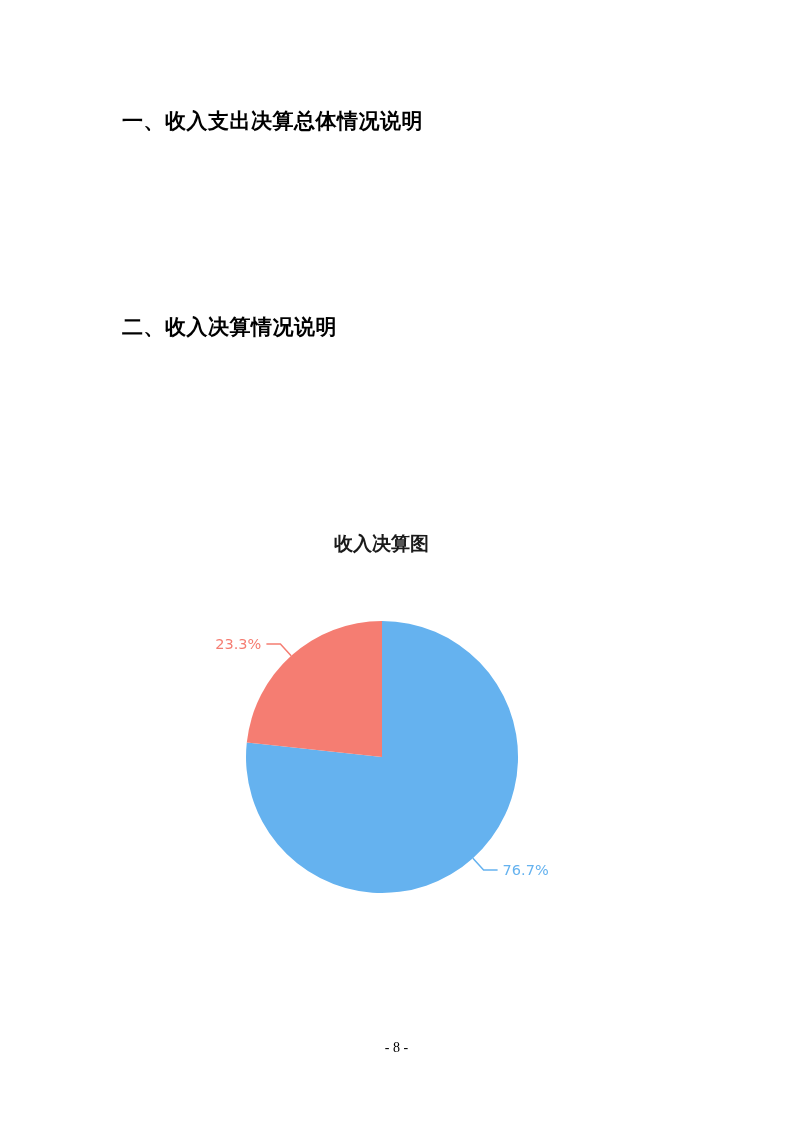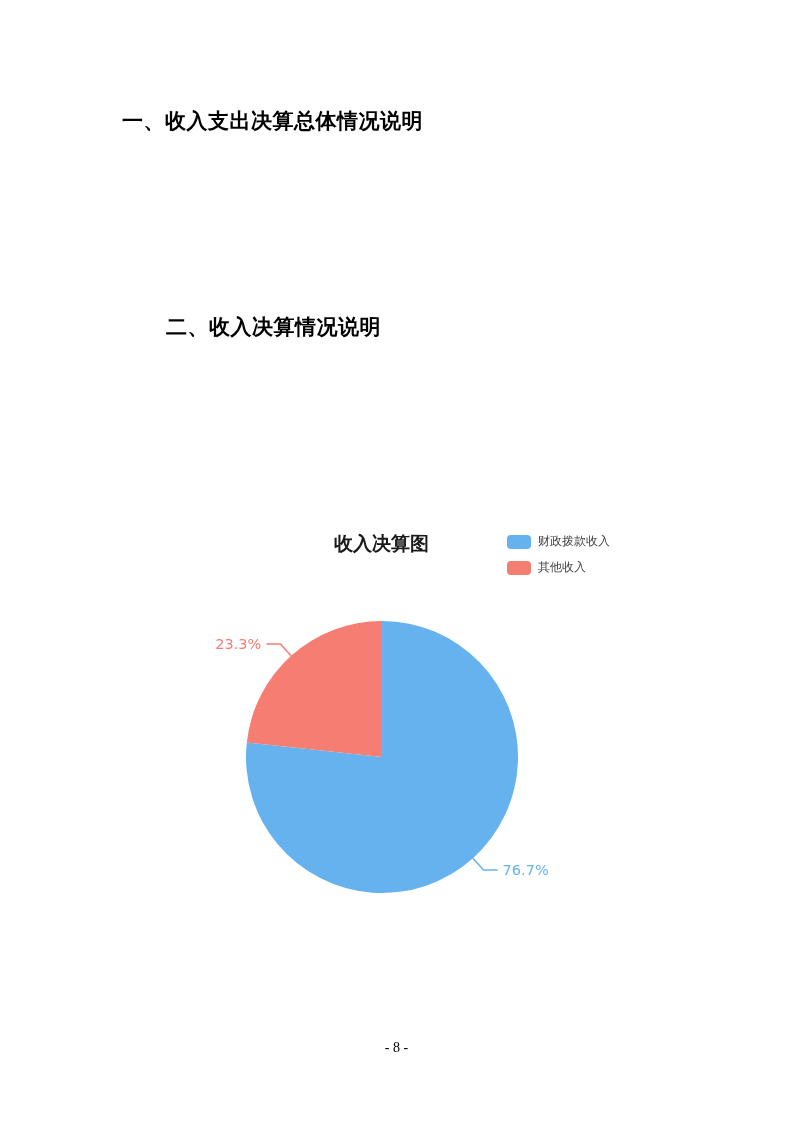--- a/index.html
+++ b/index.html
@@ -18,21 +18,21 @@
     margin: 0;
     font-family: "DejaVu Sans", "Liberation Sans", sans-serif;
     font-weight: bold;
     font-size: 21px;
     line-height: 43px;
     color: #000000;
     letter-spacing: 0.5px;
     white-space: nowrap;
   }
   .h1pos { top: 100px; }
-  .h2pos { top: 306px; margin-left: 44px; }
+  .h2pos { top: 306px; }
   .h3pos { top: 985px; }
   .para {
     position: absolute;
     left: 80px;
     width: 632px;
     margin: 0;
     font-size: 21px;
     line-height: 43px;
     text-align: justify;
     text-justify: inter-ideograph;
@@ -89,30 +89,20 @@
 <div class="page">
 
   <h2 class="heading h1pos">一、收入支出决算总体情况说明</h2>
 
 
   <h2 class="heading h2pos">二、收入决算情况说明</h2>
 
 
   <div class="chart-title">收入决算图</div>
 
-  <div class="legend">
-    <div class="legend-item">
-      <span class="swatch" style="background: rgb(101, 178, 239);"></span>
-      <span class="legend-label">财政拨款收入</span>
-    </div>
-    <div class="legend-item">
-      <span class="swatch" style="background: rgb(245, 125, 114);"></span>
-      <span class="legend-label">其他收入</span>
-    </div>
-  </div>
 
   <svg id="pie-svg" width="793" height="320" viewBox="0 0 793 320">
       <path d="M382,157 L382.0,21.0 A136,136 0 1 1 246.8,142.5 Z" fill="#65B2EF"></path>
       <polyline points="472.9,258.2 483.6,270.1 497.6,270.1" fill="none" stroke="#65B2EF" stroke-width="1.5"></polyline>
       <text x="502.6" y="275.1" text-anchor="start" fill="#65B2EF" class="pie-label">76.7%</text>
       <path d="M382,157 L246.8,142.5 A136,136 0 0 1 382.0,21.0 Z" fill="#F57D72"></path>
       <polyline points="291.1,55.8 280.4,43.9 266.4,43.9" fill="none" stroke="#F57D72" stroke-width="1.5"></polyline>
       <text x="261.4" y="48.9" text-anchor="end" fill="#F57D72" class="pie-label">23.3%</text>
     </svg>
 

